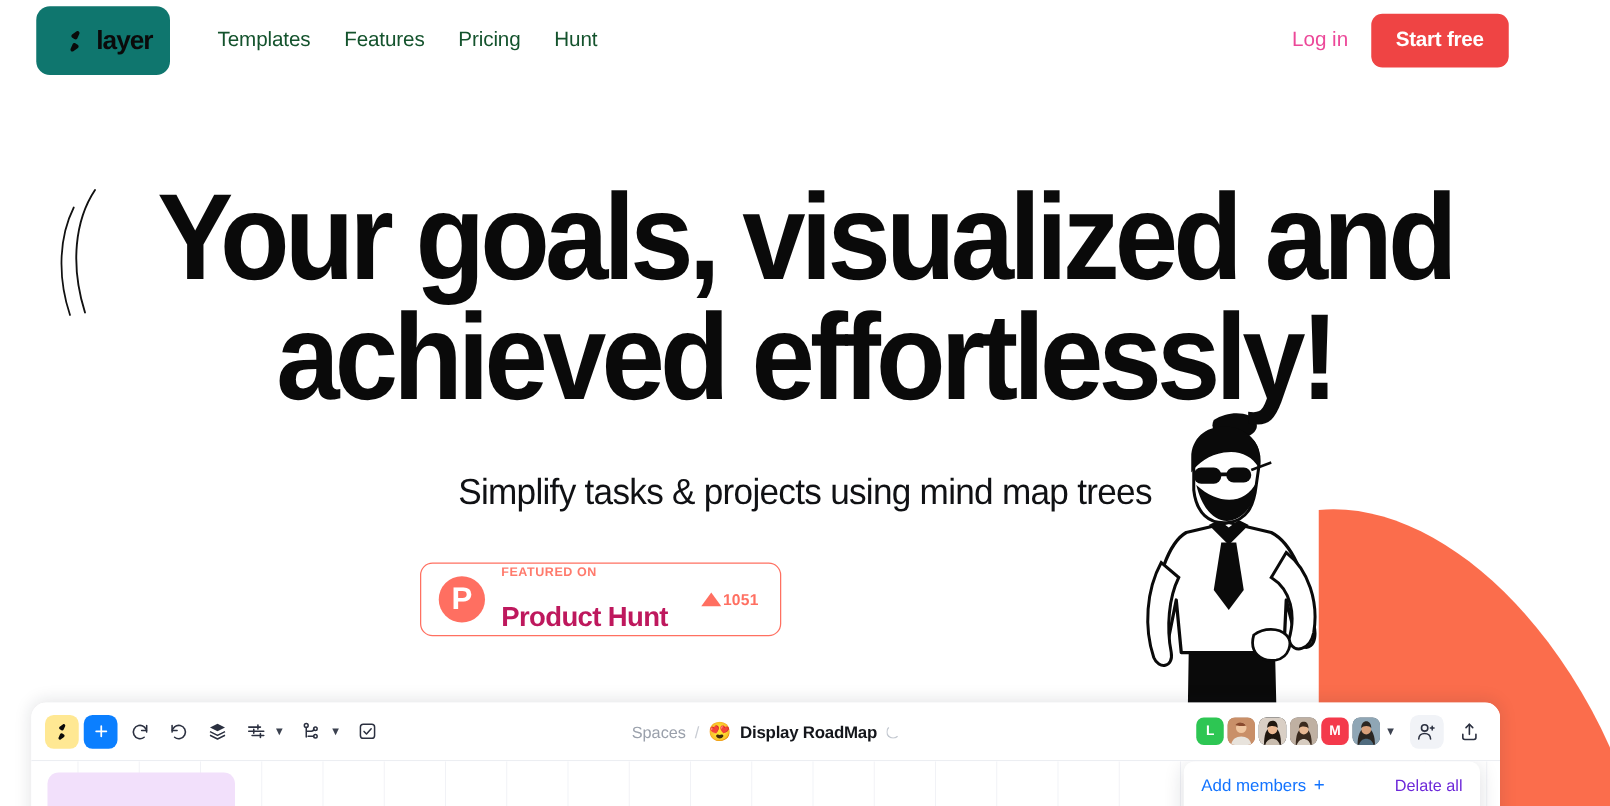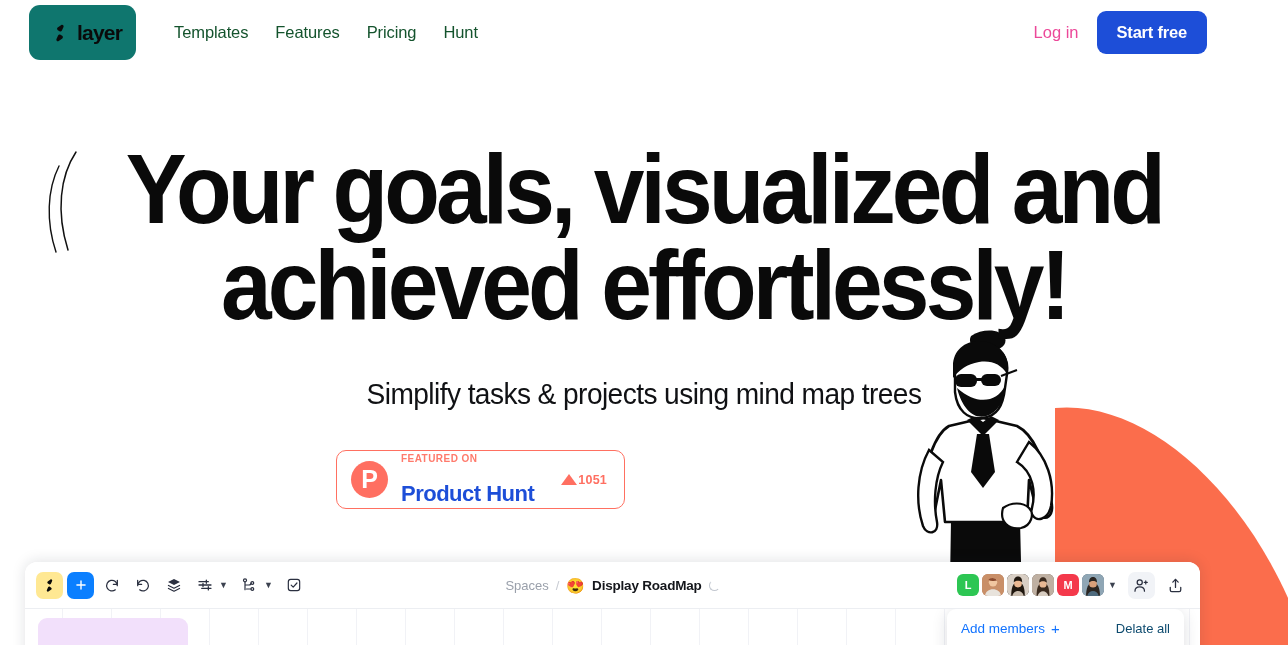--- a/index.html
+++ b/index.html
@@ -28,21 +28,21 @@
     letter-spacing: -0.8px; line-height: 1;
   }
   .nav-links { display: flex; align-items: center; gap: 27px; margin-left: 38px; }
   .nav-link {
     font-size: 16.5px; color: #14532d; text-decoration: none;
     letter-spacing: -0.1px; cursor: pointer; white-space: nowrap;
   }
   .nav-right { margin-left: auto; display: flex; align-items: center; gap: 18px; margin-right: 81px; }
   .login-link { font-size: 16.5px; color: #ec4899; text-decoration: none; cursor: pointer; }
   .start-free-btn {
-    background: #1d4ed8; color: #fff; border: none; border-radius: 9px;
+    background: #ef4444; color: #fff; border: none; border-radius: 9px;
     height: 43px; padding: 0 20px; font-size: 16.5px; font-weight: 700;
     letter-spacing: -0.2px; cursor: pointer; font-family: inherit;
   }
 
   
   .hero { position: absolute; top: 0; left: 0; width: 1096px; height: 560px; }
   .swoosh { position: absolute; left: 46px; top: 150px; width: 60px; height: 105px; }
   .hero-title {
     position: absolute; top: 141px; left: 0; width: 1288px;
     text-align: center;
@@ -80,21 +80,21 @@
     width: 37px; height: 37px; border-radius: 50%; background: #FF6F61;
     display: flex; align-items: center; justify-content: center;
     color: #fff; font-size: 25px; font-weight: 700; line-height: 1; flex: none;
   }
   .ph-texts { display: flex; flex-direction: column; justify-content: center; gap: 16px; }
   .ph-featured {
     font-size: 10px; font-weight: 700; color: #FF7A6C;
     letter-spacing: 0.45px; line-height: 1.25;
   }
   .ph-name {
-    font-size: 22px; font-weight: 700; color: #1d4ed8;
+    font-size: 22px; font-weight: 700; color: #be185d;
     letter-spacing: -0.5px; line-height: 1.1;
   }
   .ph-vote {
     display: flex; flex-direction: row; align-items: center; gap: 1px;
     margin-left: 14px; margin-right: 2px;
   }
   .ph-arrow { width: 0; height: 0; border-left: 8px solid transparent; border-right: 8px solid transparent; border-bottom: 11px solid #FF6F61; }
   .ph-count { font-size: 12.5px; font-weight: 700; color: #FF6F61; letter-spacing: 0.2px; }
 
   
@@ -168,21 +168,21 @@
   }
   .members-popover {
     position: absolute; right: 16px; top: 0; width: 237px; height: 83px;
     background: #fff; border-radius: 9px;
     box-shadow: 0 3px 16px rgba(20,28,48,0.14);
     padding: 12px 14px 0 14px;
   }
   .mp-row { display: flex; align-items: center; justify-content: space-between; }
   .mp-add { display: flex; align-items: center; gap: 6px; font-size: 13.5px; color: #1273ff; cursor: pointer; }
   .mp-plus { font-size: 15px; color: #1273ff; line-height: 1; font-weight: 500; }
-  .mp-delete { font-size: 13px; color: #0c4a6e; cursor: pointer; }
+  .mp-delete { font-size: 13px; color: #6d28d9; cursor: pointer; }
 </style>
 </head>
 <body>
 
 <div class="page">
 
   <div class="navbar">
     <div class="logo-pill">
       <svg class="logo-mark" viewBox="0 0 24 24">
         <path d="M13.6 2.3c1.6-.9 3.4.9 2.6 2.6l-1.9 4.2c-.5 1.1-1.9 1.5-2.9.8l-2-1.3c-1.1-.7-1.2-2.3-.2-3.1l4.4-3.2z" fill="#0a0a0a"></path>

